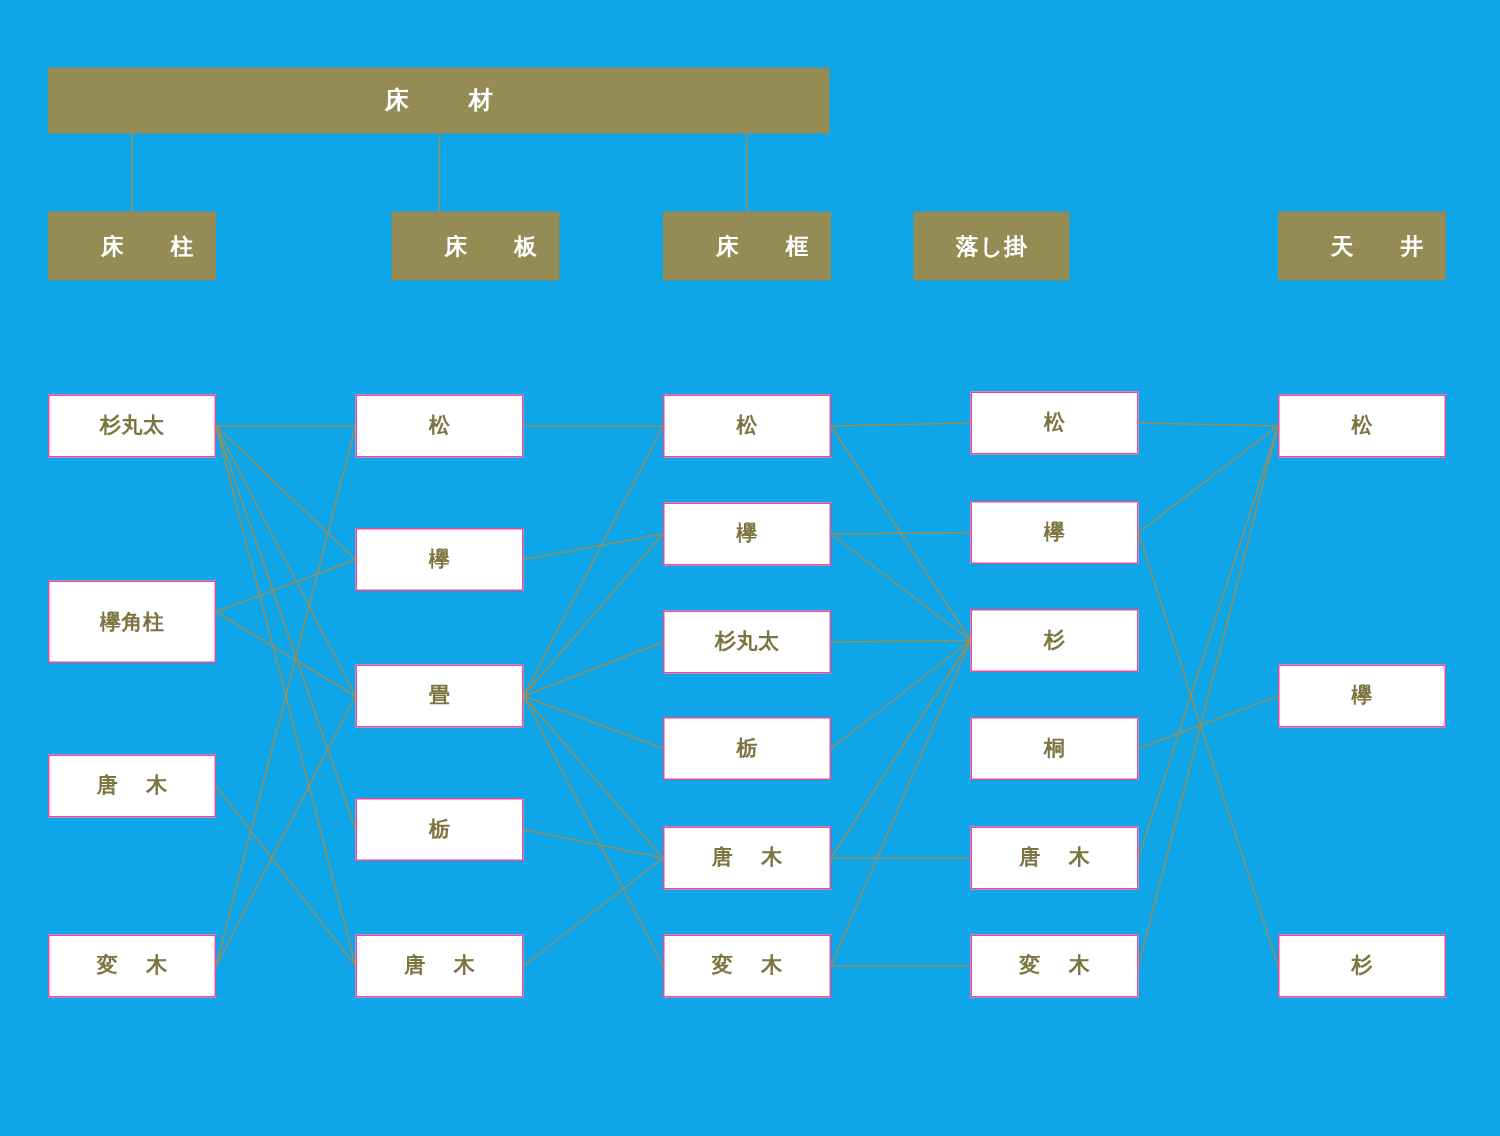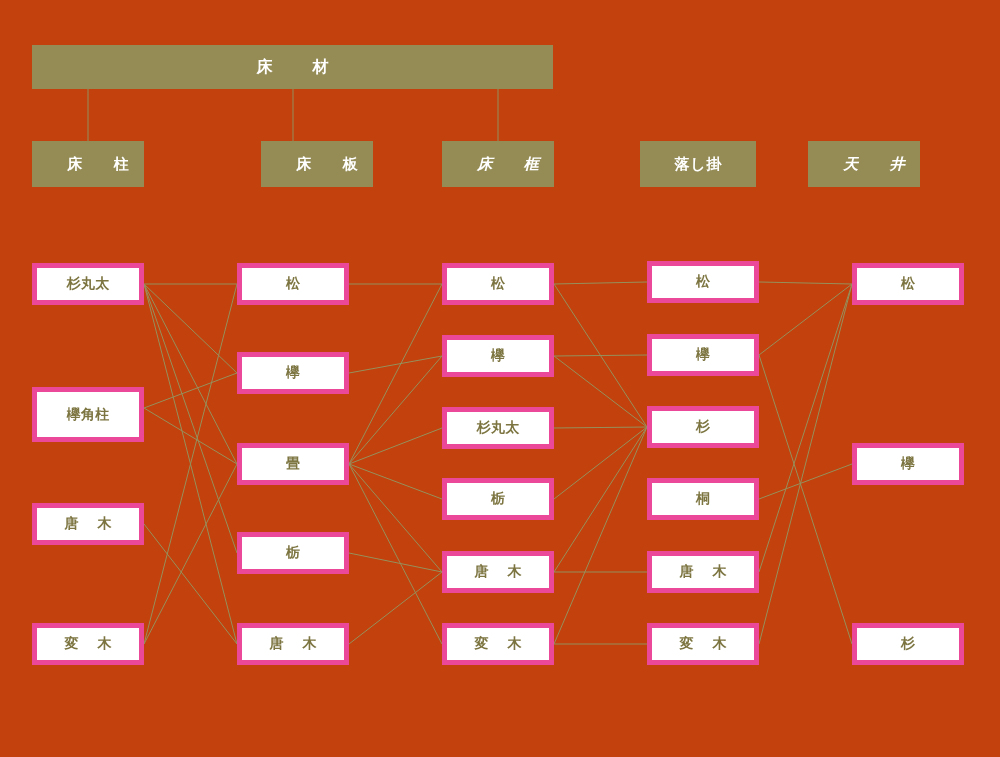--- a/index.html
+++ b/index.html
@@ -8,21 +8,21 @@
     padding: 0;
     background: #f4f5eb;
   }
   body {
     font-family: "DejaVu Sans", "Liberation Sans", sans-serif;
   }
   #canvas {
     position: relative;
     width: 1000px;
     height: 757px;
-    background: #c2410c;
+    background: #0ea5e9;
     overflow: hidden;
   }
   #edge-layer {
     position: absolute;
     left: 0;
     top: 0;
     width: 1000px;
     height: 757px;
     pointer-events: none;
   }
@@ -53,21 +53,21 @@
     letter-spacing: 0.55em;
     text-indent: 0.55em;
     padding-left: 20px;
   }
   .node.header.tight {
     letter-spacing: 0.06em;
     text-indent: 0.06em;
   }
   .node.leaf {
     background: #ffffff;
-    border: 5px solid #ec4899;
+    border: 1px solid #ec4899;
     color: #7d7541;
     font-size: 14px;
   }
   .node.leaf.tight {
     letter-spacing: 0.02em;
     text-indent: 0.02em;
   }
 </style>
 </head>
 <body>
@@ -111,23 +111,23 @@
       <line x1="759" y1="355" x2="852" y2="284" stroke="#96905c" stroke-width="1"></line>
       <line x1="759" y1="355" x2="852" y2="644" stroke="#96905c" stroke-width="1"></line>
       <line x1="759" y1="499" x2="852" y2="464" stroke="#96905c" stroke-width="1"></line>
       <line x1="759" y1="572" x2="852" y2="284" stroke="#96905c" stroke-width="1"></line>
       <line x1="759" y1="644" x2="852" y2="284" stroke="#96905c" stroke-width="1"></line>
     </svg>
   <div id="node-layer">
       <div class="node header root" style="left: 32px; top: 45px; width: 521px; height: 44px;">床　材</div>
       <div class="node header wide-space" style="left: 32px; top: 141px; width: 112px; height: 46px;">床　柱</div>
       <div class="node header wide-space" style="left: 237px; top: 141px; width: 112px; height: 46px; margin-left: 24px;">床　板</div>
-      <div class="node header wide-space" style="left: 442px; top: 141px; width: 112px; height: 46px; font-style: italic;">床　框</div>
-      <div class="node header tight" style="left: 640px; top: 141px; width: 116px; height: 46px;">落し掛</div>
-      <div class="node header wide-space" style="left: 808px; top: 141px; width: 112px; height: 46px; font-style: italic;">天　井</div>
+      <div class="node header wide-space" style="left: 442px; top: 141px; width: 112px; height: 46px;">床　框</div>
+      <div class="node header tight" style="left: 609px; top: 141px; width: 104px; height: 46px;">落し掛</div>
+      <div class="node header wide-space" style="left: 852px; top: 141px; width: 112px; height: 46px;">天　井</div>
       <div class="node leaf tight" style="left: 32px; top: 263px; width: 112px; height: 42px;">杉丸太</div>
       <div class="node leaf tight" style="left: 32px; top: 387px; width: 112px; height: 55px;">欅角柱</div>
       <div class="node leaf" style="left: 32px; top: 503px; width: 112px; height: 42px;">唐　木</div>
       <div class="node leaf" style="left: 32px; top: 623px; width: 112px; height: 42px;">変　木</div>
       <div class="node leaf" style="left: 237px; top: 263px; width: 112px; height: 42px;">松</div>
       <div class="node leaf" style="left: 237px; top: 352px; width: 112px; height: 42px;">欅</div>
       <div class="node leaf" style="left: 237px; top: 443px; width: 112px; height: 42px;">畳</div>
       <div class="node leaf" style="left: 237px; top: 532px; width: 112px; height: 42px;">栃</div>
       <div class="node leaf" style="left: 237px; top: 623px; width: 112px; height: 42px;">唐　木</div>
       <div class="node leaf" style="left: 442px; top: 263px; width: 112px; height: 42px;">松</div>

